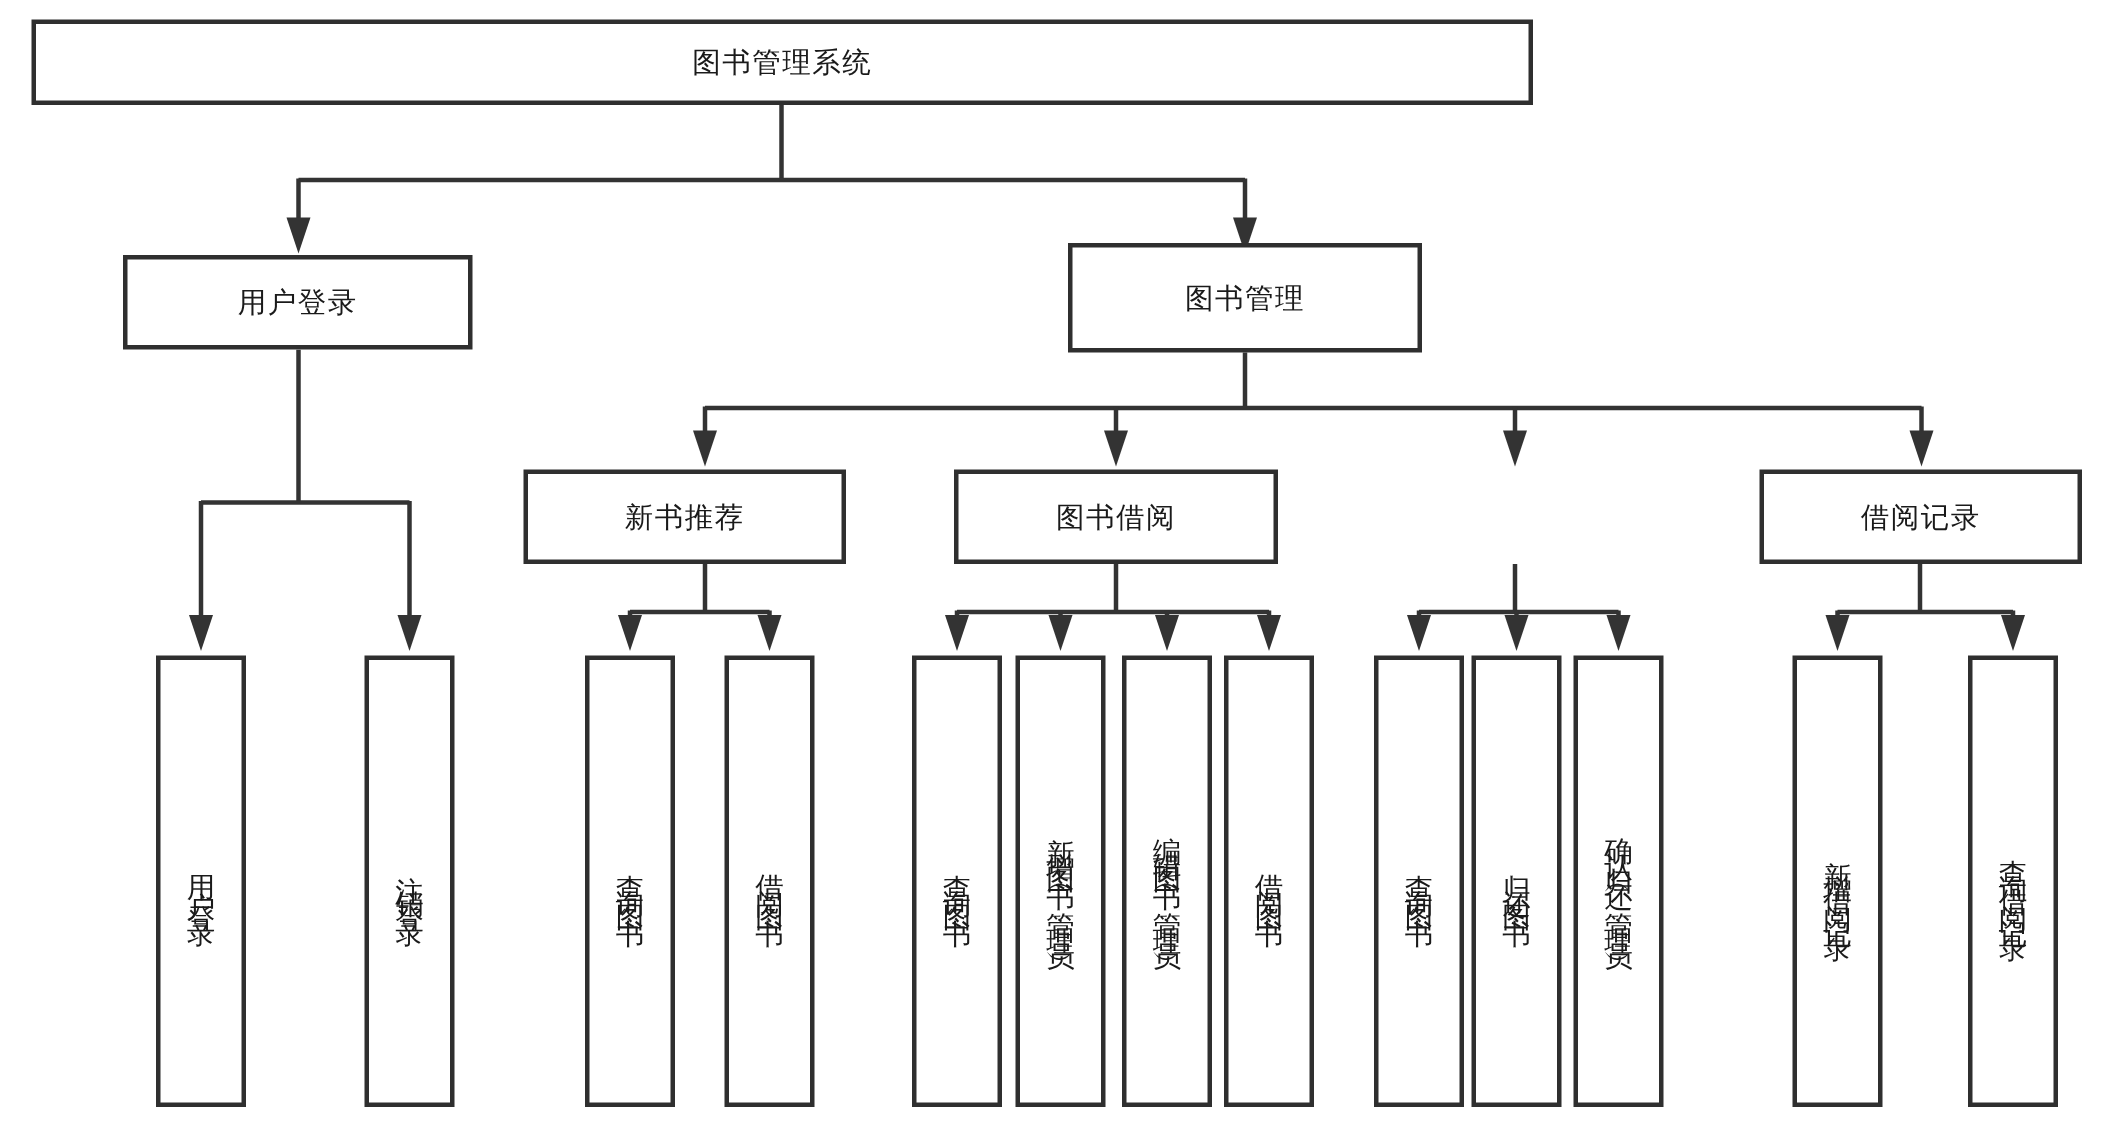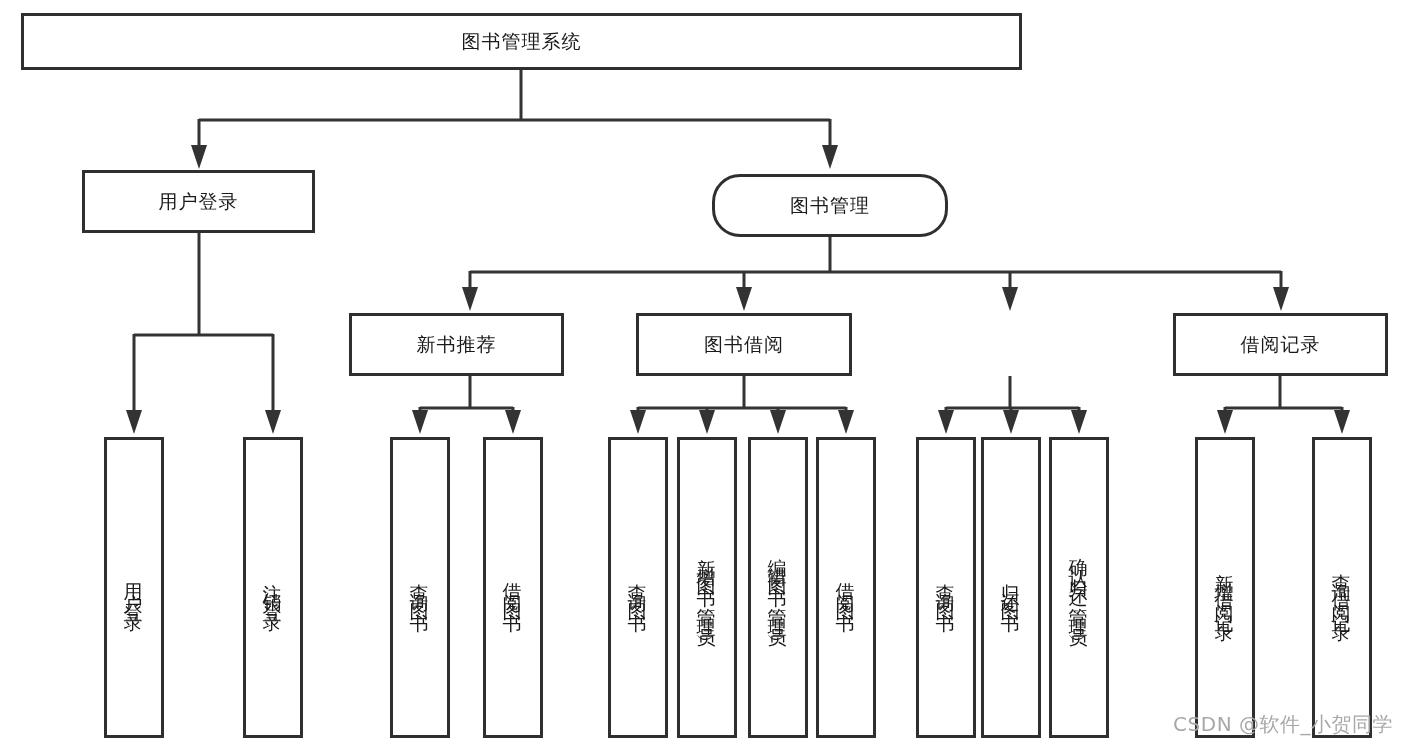--- a/index.html
+++ b/index.html
@@ -5,21 +5,21 @@
   html,body{margin:0;padding:0;background:#ffffff;}
   body{width:1405px;height:747px;overflow:hidden;position:relative;
        font-family:"DejaVu Sans","Liberation Sans",sans-serif;}
   .stage{position:absolute;left:0;top:0;width:1405px;height:747px;background:#ffffff;}
   svg.wires{position:absolute;left:0;top:0;width:1405px;height:747px;}
   .box{position:absolute;box-sizing:border-box;border:3px solid #2f2f2f;background:#ffffff;
        display:flex;align-items:center;justify-content:center;color:#1a1a1a;}
   .hlabel{font-size:19px;letter-spacing:1px;white-space:nowrap;color:#1a1a1a;}
   .root{left:21px;top:13px;width:1001px;height:57px;}
   .lvl2a{left:82px;top:170px;width:233px;height:63px;}
-  .lvl2b{left:712px;top:174px;width:236px;height:63px;border-radius:28px;}
+  .lvl2b{left:712px;top:162px;width:236px;height:73px;}
   .lvl3{top:313px;height:63px;}
   .g1{left:349px;width:215px;}
   .g2{left:636px;width:216px;}
   .g3{left:902px;width:215px;}
   .g4{left:1173px;width:215px;}
   .leaf{top:437px;width:60px;height:301px;}
   .vtext{writing-mode:vertical-rl;text-orientation:mixed;font-size:19px;
          letter-spacing:10px;color:#1a1a1a;white-space:nowrap;}
   .watermark{position:absolute;right:12px;bottom:9px;font-size:20px;color:#a8a8a8;
              letter-spacing:0.5px;white-space:nowrap;}
@@ -153,15 +153,14 @@
     <span class="vtext">确认归还（管理员）</span>
   </div>
 
   <div class="box leaf" style="left:1195px">
     <span class="vtext">新增借阅记录</span>
   </div>
   <div class="box leaf" style="left:1312px">
     <span class="vtext">查询借阅记录</span>
   </div>
 
-  <div class="watermark">CSDN @软件_小贺同学</div>
 
 </div>
 
 </body></html>

